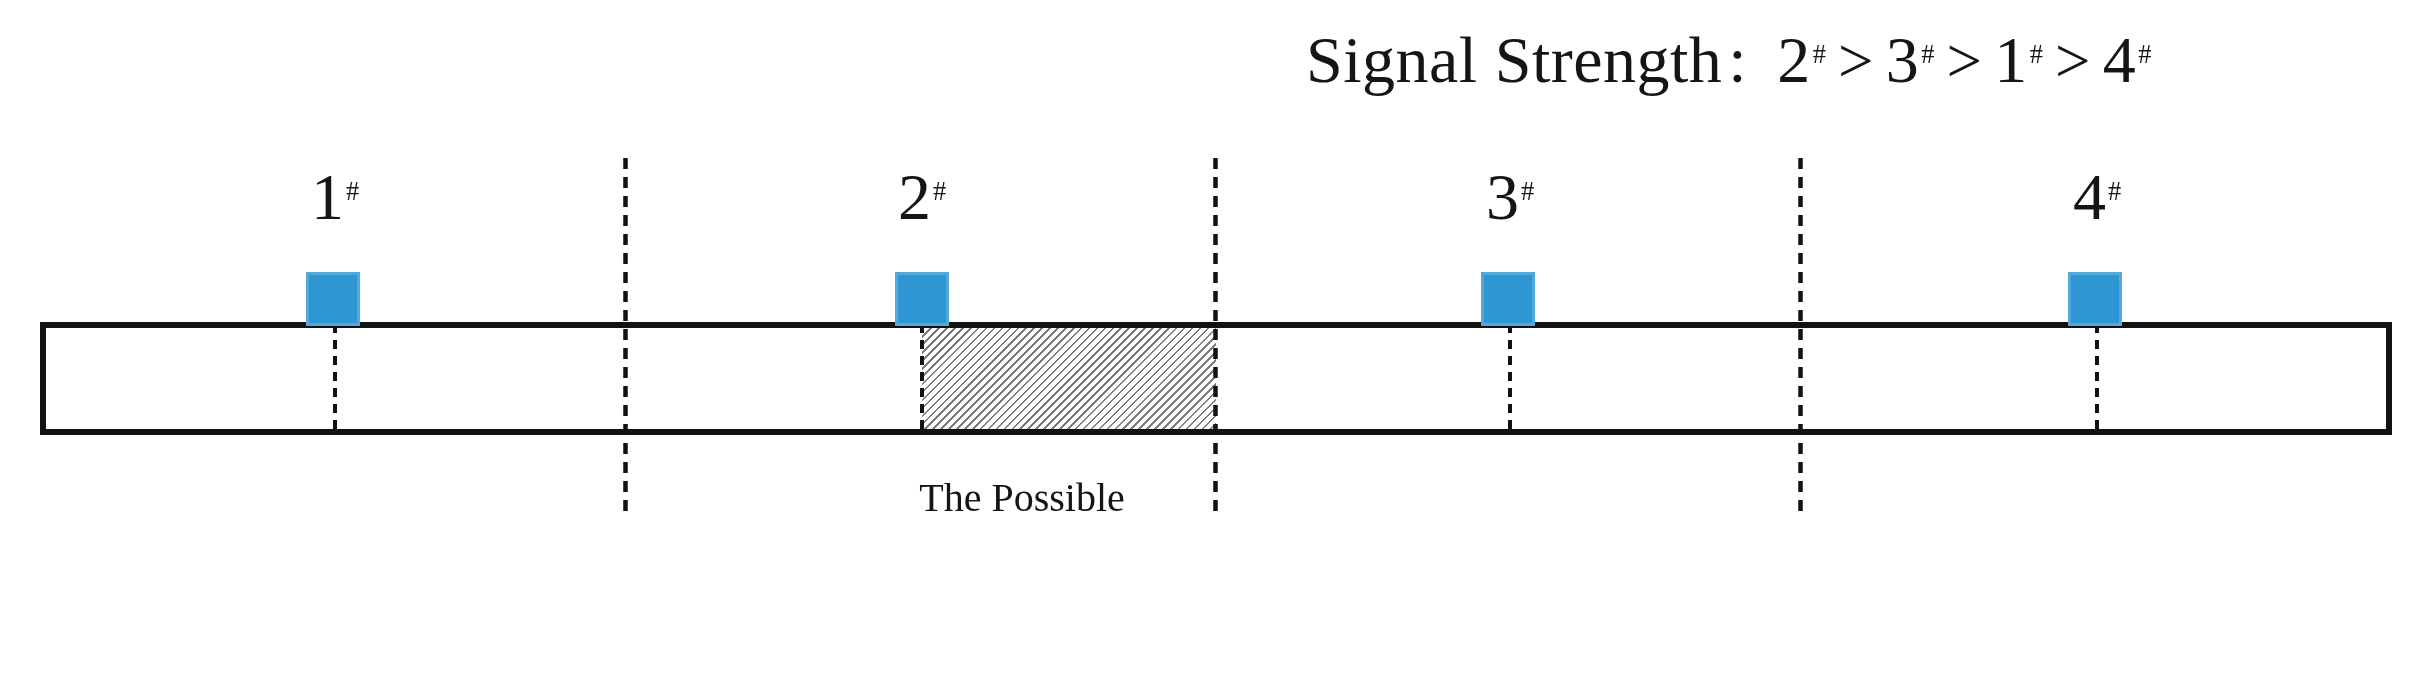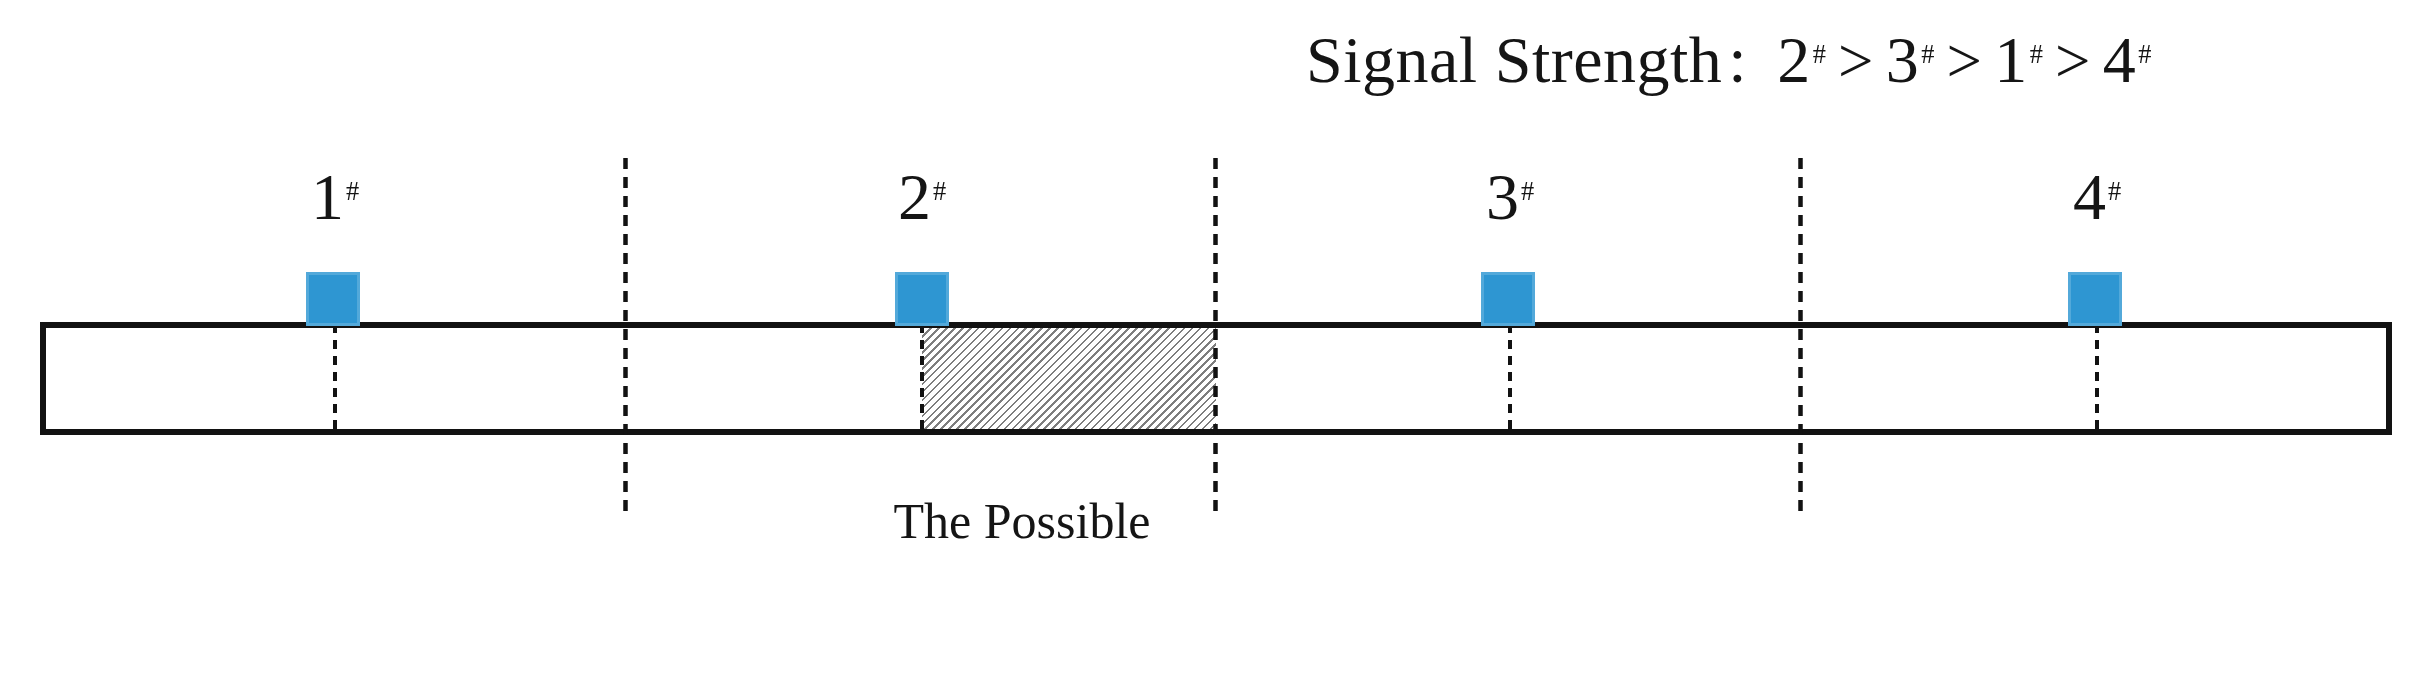--- a/index.html
+++ b/index.html
@@ -42,22 +42,22 @@
 
   
   .sensor-label {
     position:absolute; top:164px; transform:translateX(-50%);
     font-size:66px; line-height:1; white-space:nowrap;
   }
   .sl1 { left:335px; } .sl2 { left:922px; } .sl3 { left:1510px; } .sl4 { left:2097px; }
 
   
   .caption {
-    position:absolute; left:1022px; top:491px; transform:translateX(-50%);
-    text-align:center; font-size:50px; line-height:1.2; white-space:nowrap;
+    position:absolute; left:1022px; top:474px; transform:translateX(-50%);
+    text-align:center; font-size:40px; line-height:1.2; white-space:nowrap;
   }
 </style>
 </head>
 <body>
 
 <div class="stage">
 
   <div class="title">
     <span>Signal Strength</span><span class="colon">:</span><span><span>2</span><sup class="sup-mark">#</sup></span><span class="gt">&gt;</span><span><span>3</span><sup class="sup-mark">#</sup></span><span class="gt">&gt;</span><span><span>1</span><sup class="sup-mark">#</sup></span><span class="gt">&gt;</span><span><span>4</span><sup class="sup-mark">#</sup></span>
   </div>

